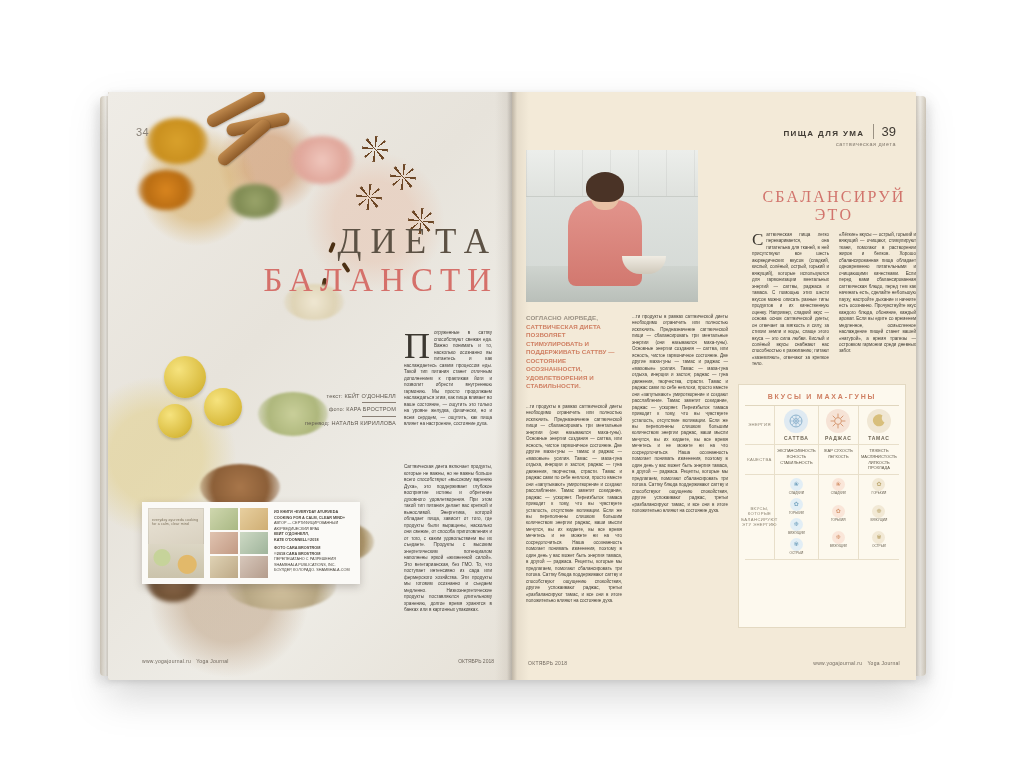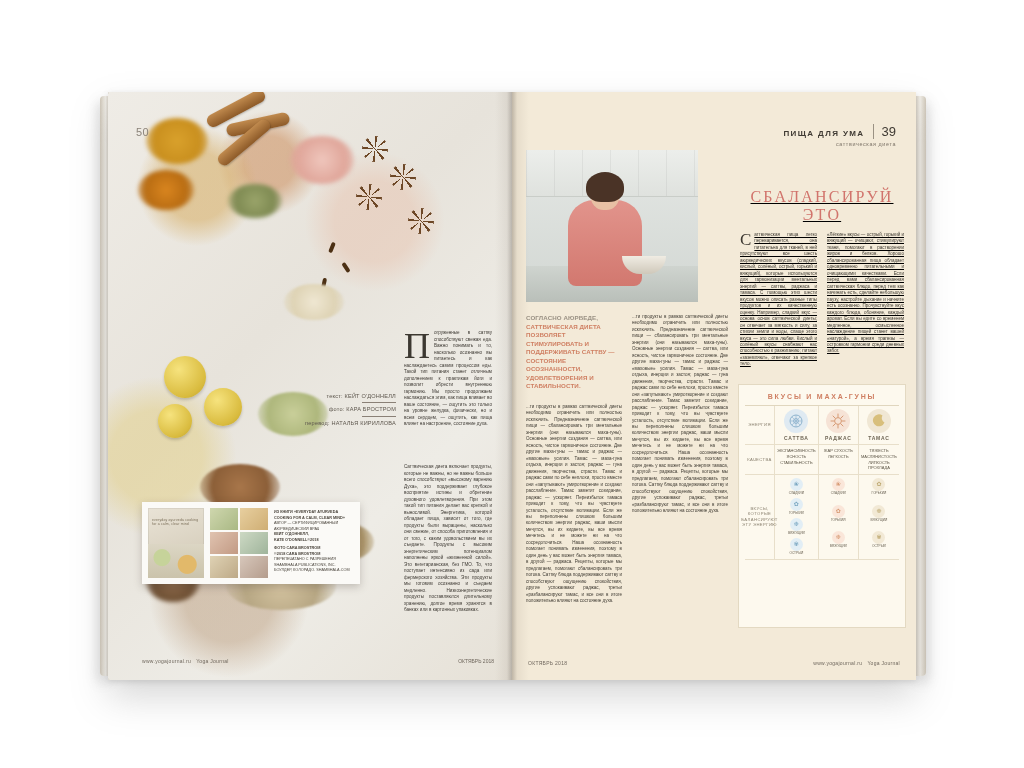--- a/index.html
+++ b/index.html
@@ -361,21 +361,21 @@
     font-size: 4.5px;
     line-height: 1.44;
     color: #3d3931;
     text-align: justify;
   }
   .col-a { left: 14px; top: 312px; width: 96px; }
   .col-b { left: 120px; top: 222px; width: 96px; }
 
   .rp-article {
     position: absolute;
-    left: 228px; top: 96px; width: 164px; text-decoration: underline;
+    left: 240px; top: 96px; width: 164px;
   }
   .rp-title {
     font-family: "Liberation Serif", serif;
     font-size: 16px;
     color: #d1746c;
     letter-spacing: 2.2px;
     text-align: center;
     margin: 0 0 8px 0;
     font-weight: 400;
   }
@@ -505,22 +505,26 @@
       <div class="spice seedpile" style="left:176px; top:192px; width:60px; height:36px; background:radial-gradient(circle,#efe7d2,#ded3b5 60%,rgba(222,211,181,0));"></div>
       <div class="spice lemon" style="left:56px; top:264px; width:42px; height:42px;"></div>
       <div class="spice lemon" style="left:96px; top:296px; width:38px; height:38px;"></div>
       <div class="spice lemon" style="left:50px; top:312px; width:34px; height:34px;"></div>
       <div class="spice seedpile" style="left:150px; top:300px; width:70px; height:44px; background:radial-gradient(circle,#c9cf9a,#aeb77c 60%,rgba(174,183,124,0));"></div>
       <div class="spice seedpile" style="left:92px; top:372px; width:80px; height:46px; background:radial-gradient(circle,#a8764a,#8c5f38 60%,rgba(140,95,56,0));"></div>
       <div class="spice seedpile" style="left:196px; top:430px; width:70px; height:40px; background:radial-gradient(circle,#cbb486,#ab9467 60%,rgba(171,148,103,0));"></div>
       <div class="spice seedpile" style="left:118px; top:470px; width:110px; height:48px; background:radial-gradient(circle,#d4c3a0,#b7a784 60%,rgba(183,167,132,0));"></div>
       <div class="spice powder" style="left:38px; top:470px; width:54px; height:40px; background:radial-gradient(circle,#8d6a4a,#6f5135 60%,rgba(111,81,53,0));"></div>
 
-      <div class="folio-left">50</div>
-
+      <div class="folio-left">34</div>
+
+      <div class="title-block">
+        <h1 class="title-main">ДИЕТА</h1>
+        <h2 class="title-sub">БАЛАНСТИ</h2>
+      </div>
 
 
       <div class="credits">
         <span>текст: КЕЙТ О'ДОННЕЛЛ</span>
         <span class="rule"></span>
         <span>фото: КАРА БРОСТРОМ</span>
         <span class="rule"></span>
         <span>перевод: НАТАЛЬЯ КИРИЛЛОВА</span>
       </div>
 

